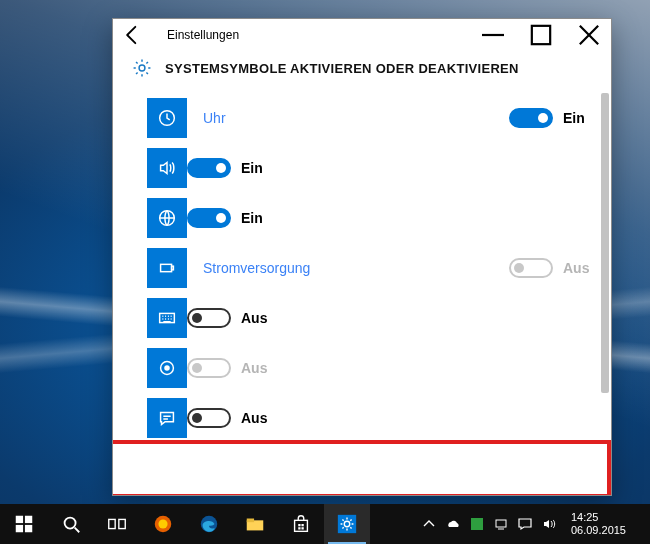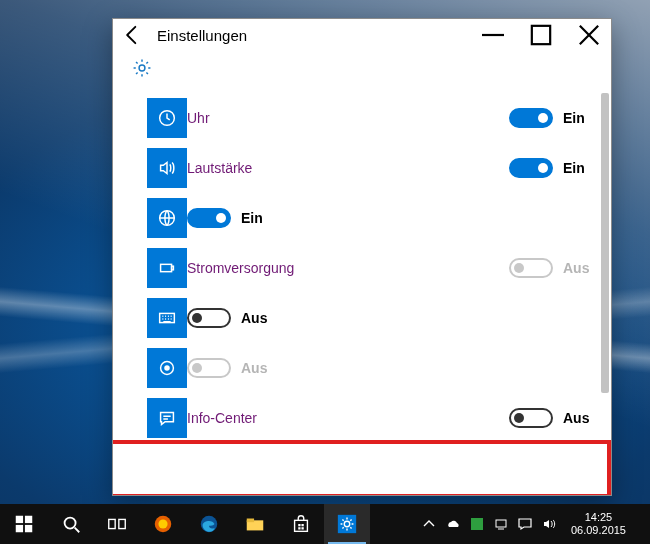--- a/index.html
+++ b/index.html
@@ -29,21 +29,21 @@
     display: flex; flex-direction: column;
   }
   .titlebar {
     height: 32px; display: flex; align-items: center; gap: 4px;
     padding-left: 6px;
   }
   .tb-back {
     width: 28px; height: 28px; display:flex; align-items:center; justify-content:center;
     font-size: 16px; color:#000;
   }
-  .tb-title { font-size: 15px; color:#000; margin-left: 6px; }
+  .tb-title { font-size: 12px; color:#000; margin-left: 16px; }
   .tb-spacer { flex:1; }
   .tb-btn {
     width: 44px; height: 28px; display:flex; align-items:center; justify-content:center;
     font-size: 13px; color:#000;
   }
   .tb-btn.win-close { width:44px; }
   .header {
     display:flex; align-items:center; gap:12px;
     padding: 6px 18px 10px 18px;
   }
@@ -70,21 +70,21 @@
     height:50px;
     padding: 0 24px 0 34px;
   }
   .row .tile {
     width:40px; height:40px; background:#0078d7;
     display:flex; align-items:center; justify-content:center;
     color:#fff;
   }
   .row .tile svg { width:22px; height:22px; stroke:#fff; fill:none; stroke-width:1.6; }
   .row .label {
-    flex:1; font-size:14px; color:#701a75; 
+    flex:1; font-size:14px; color:#3b82f6; padding-left:16px;
   }
   .row .state {
     width:34px; font-size:14px; text-align:left; padding-left:10px;font-weight:bold;
   }
   .state.on  { color:#000; }
   .state.off { color:#000; }
   .state.dis { color:#b5b5b5; }
   
   .toggle {
     width:44px; height:20px; border-radius:11px; position:relative;
@@ -115,21 +115,21 @@
   }
   .task-item.start { width:48px; }
   .task-item.active { background:#2a2a2a; }
   .task-item .under { position:absolute; left:4px; right:4px; bottom:0; height:2px; background:#76b9ed; display:none;}
   .task-item.running .under { display:block; }
   .task-item.active .under { display:block; }
   .task-item svg { width:22px; height:22px; }
   .tray { margin-left:auto; display:flex; align-items:center; color:#fff; gap:8px; padding:0 4px 0 10px; }
   .tray .tic { width:16px; height:16px; display:flex; align-items:center; justify-content:center; }
   .tray svg { width:16px; height:16px; }
-  .clock { text-align:center; font-size:11px; line-height:13px; color:#fff; padding:0 6px; }
+  .clock { text-align:left; font-size:11px; line-height:13px; color:#fff; padding:0 6px; }
   .show-desktop { width:6px; border-left:1px solid #444; }
 </style>
 </head>
 <body>
 
 <div class="desktop"></div>
 
 <div class="window">
   <div class="titlebar">
     <div class="tb-back">
@@ -156,20 +156,21 @@
     </div>
   </div>
 
   <div class="header">
     <span class="gear">
       <svg viewBox="0 0 24 24">
           <circle cx="12" cy="12" r="3.2" stroke="#1979c4" stroke-width="1.6" fill="none"></circle>
           <path d="M12 2.8v2.4M12 18.8v2.4M21.2 12h-2.4M5.2 12H2.8M18.5 5.5l-1.7 1.7M7.2 16.8l-1.7 1.7M18.5 18.5l-1.7-1.7M7.2 7.2 5.5 5.5" stroke="#1979c4" stroke-width="1.6"></path>
         </svg>
     </span>
+    <h1>SYSTEMSYMBOLE AKTIVIEREN ODER DEAKTIVIEREN</h1>
   </div>
 
   <div class="content">
 
     <div class="row">
       <div class="tile">
         <svg viewBox="0 0 24 24">
             <circle cx="12" cy="12" r="8"></circle>
             <path d="M12 7v5l3 2"></path>
           </svg>
@@ -181,21 +182,20 @@
       <div class="state on">Ein</div>
     </div>
 
     <div class="row">
       <div class="tile">
         <svg viewBox="0 0 24 24">
             <path d="M5 9h3l4-3v12l-4-3H5z"></path>
             <path d="M15 8c1.5 1.2 1.5 6.8 0 8M17.5 6c2.6 1.8 2.6 10.2 0 12"></path>
           </svg>
       </div>
-      <div class="label">Lautstärke</div>
       <div class="toggle on">
           <div class="knob"></div>
         </div>
       <div class="state on">Ein</div>
     </div>
 
     <div class="row">
       <div class="tile">
         <svg viewBox="0 0 24 24">
             <circle cx="12" cy="12" r="8"></circle>
@@ -248,21 +248,20 @@
       <div class="state dis">Aus</div>
     </div>
 
     <div class="row">
       <div class="tile">
         <svg viewBox="0 0 24 24">
             <path d="M5 6h14v10H10l-4 3v-3H5z"></path>
             <path d="M8 10h8M8 13h5"></path>
           </svg>
       </div>
-      <div class="label">Info-Center</div>
       <div class="toggle off">
           <div class="knob"></div>
         </div>
       <div class="state off">Aus</div>
     </div>
 
     <div class="highlight"></div>
 
     <div class="scrollbar">
       <div class="thumb"></div>

